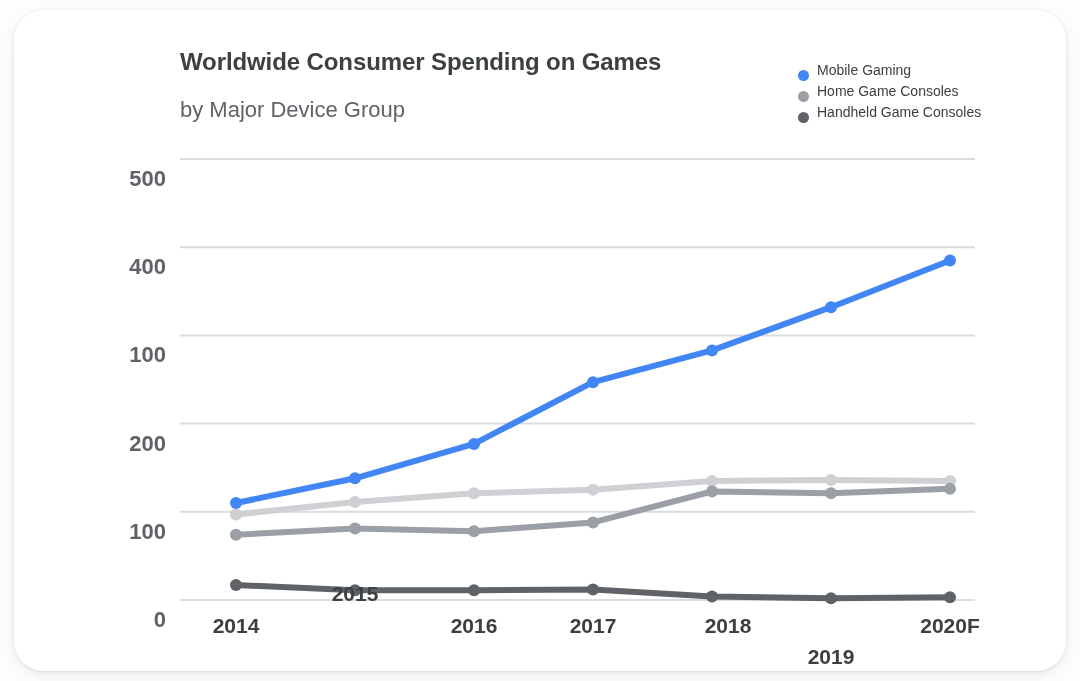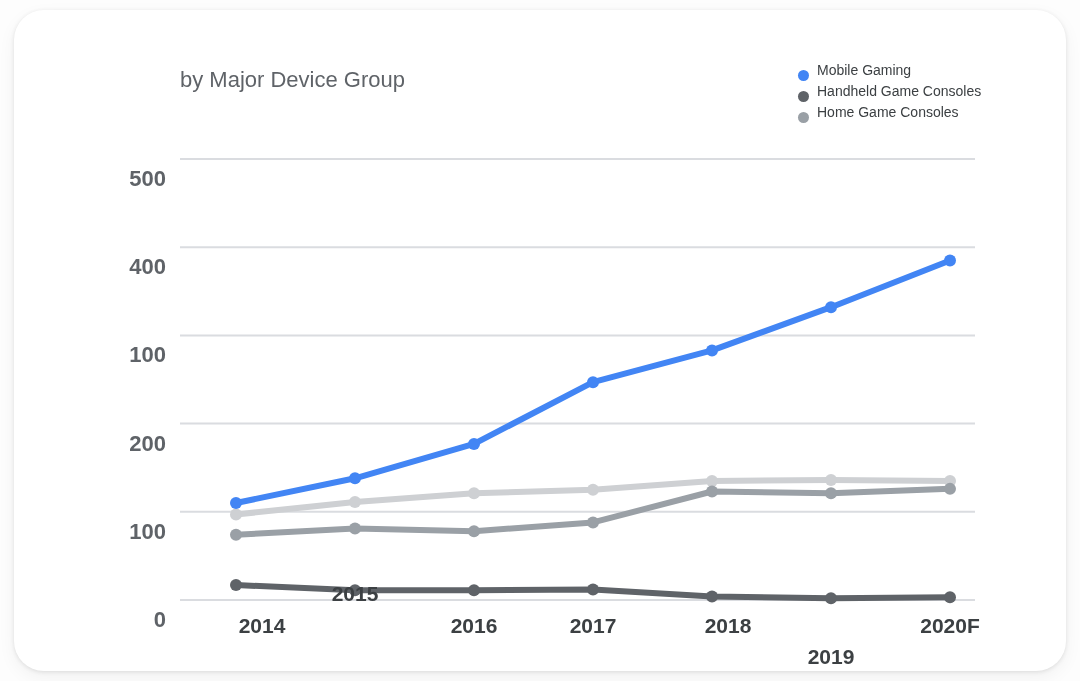--- a/index.html
+++ b/index.html
@@ -109,35 +109,36 @@
     top: 0;
   }
 </style>
 </head>
 <body>
 
 <div class="page">
   <div class="card">
 
     <div class="chart-header">
+      <div class="chart-title">Worldwide Consumer Spending on Games</div>
       <div class="chart-subtitle">by Major Device Group</div>
     </div>
 
     <div class="legend" id="legend">
         <div class="legend-item">
           <span class="legend-swatch" style="background: rgb(66, 133, 244);"></span>
           <span class="legend-label">Mobile Gaming</span>
         </div>
         <div class="legend-item">
+          <span class="legend-swatch" style="background: rgb(154, 160, 166);"></span>
+          <span class="legend-label">Home Game Consoles</span>
+        </div>
+        <div class="legend-item">
           <span class="legend-swatch" style="background: rgb(95, 99, 104);"></span>
           <span class="legend-label">Handheld Game Consoles</span>
-        </div>
-        <div class="legend-item">
-          <span class="legend-swatch" style="background: rgb(154, 160, 166);"></span>
-          <span class="legend-label">Home Game Consoles</span>
         </div>
       </div>
 
     <div class="plot" id="plot">
       <svg class="canvas" id="canvas" width="1052" height="661">
           <line x1="166" y1="590" x2="961" y2="590" stroke="#dadce0" stroke-width="2"></line>
           <line x1="166" y1="501.8" x2="961" y2="501.8" stroke="#dadce0" stroke-width="2"></line>
           <line x1="166" y1="413.6" x2="961" y2="413.6" stroke="#dadce0" stroke-width="2"></line>
           <line x1="166" y1="325.40000000000003" x2="961" y2="325.40000000000003" stroke="#dadce0" stroke-width="2"></line>
           <line x1="166" y1="237.2" x2="961" y2="237.2" stroke="#dadce0" stroke-width="2"></line>
@@ -174,21 +175,21 @@
           <circle cx="698" cy="340.394" r="6" fill="#4285f4"></circle>
           <circle cx="817" cy="297.176" r="6" fill="#4285f4"></circle>
           <circle cx="936" cy="250.43" r="6" fill="#4285f4"></circle>
         </svg>
     <div class="ytick" style="top: 590px; left: 74px; width: 78px;">0</div>
         <div class="ytick" style="top: 501.8px; left: 74px; width: 78px;">100</div>
         <div class="ytick" style="top: 413.6px; left: 74px; width: 78px;">200</div>
         <div class="ytick" style="top: 325.4px; left: 74px; width: 78px;">100</div>
         <div class="ytick" style="top: 237.2px; left: 74px; width: 78px;">400</div>
         <div class="ytick" style="top: 149px; left: 74px; width: 78px;">500</div>
-        <div class="xtick" style="left: 222px; top: 604px; margin-left: 26px;">2014</div>
+        <div class="xtick" style="left: 222px; top: 604px;">2014</div>
         <div class="xtick" style="left: 341px; top: 572px; text-align: right;">2015</div>
         <div class="xtick" style="left: 460px; top: 604px;">2016</div>
         <div class="xtick" style="left: 579px; top: 604px;">2017</div>
         <div class="xtick" style="left: 714px; top: 604px;">2018</div>
         <div class="xtick" style="left: 817px; top: 635px;">2019</div>
         <div class="xtick" style="left: 936px; top: 604px;">2020F</div>
       </div>
 
   </div>
 </div>

